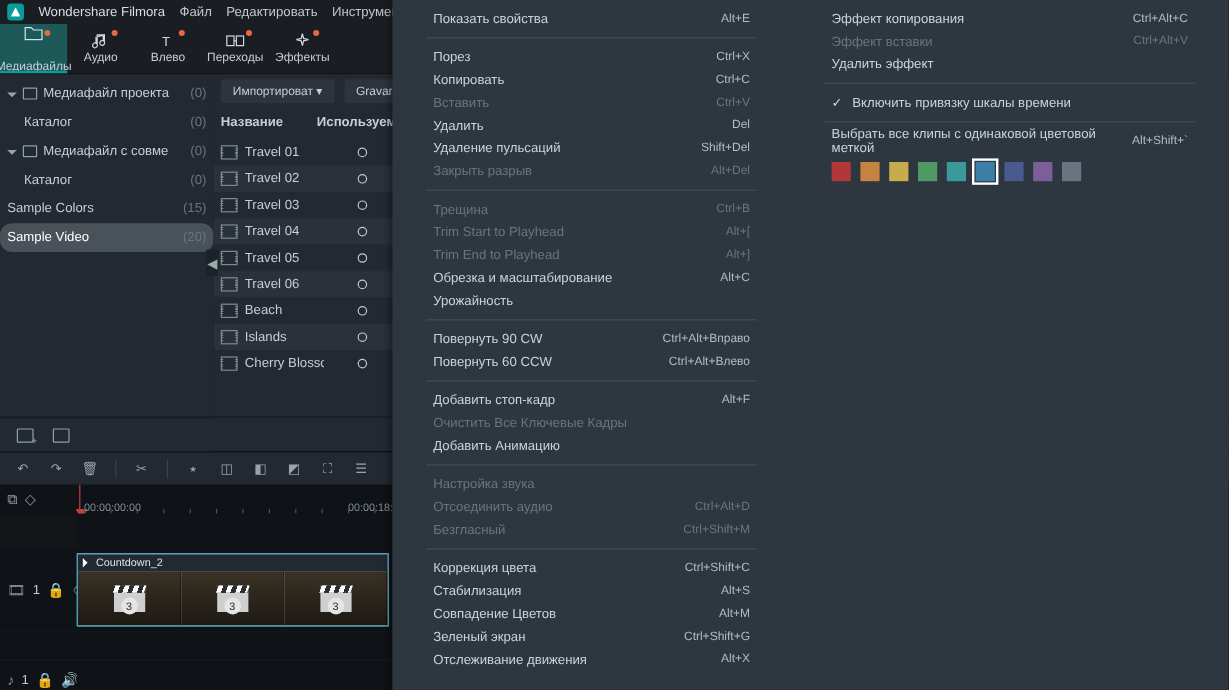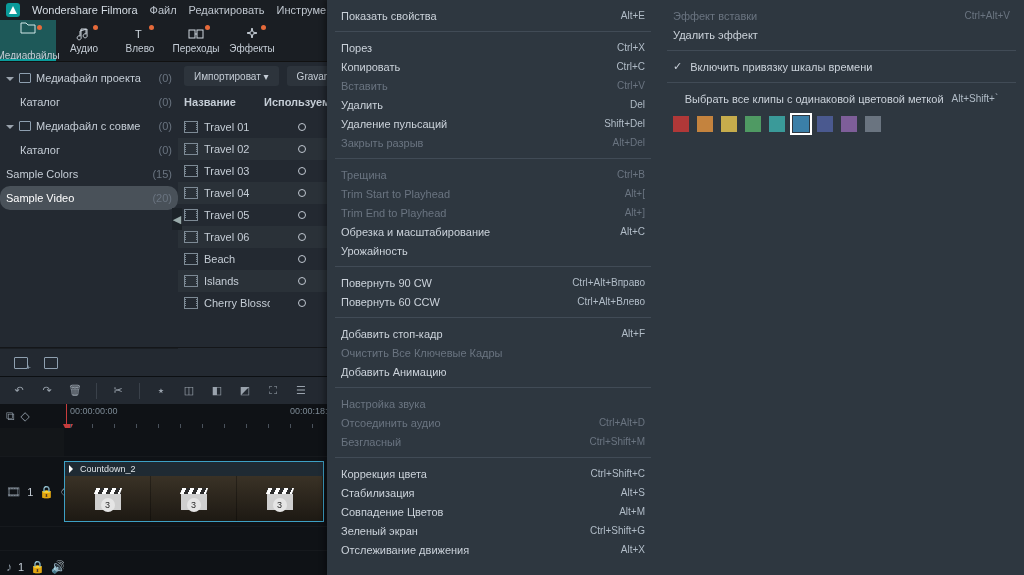--- a/index.html
+++ b/index.html
@@ -77,42 +77,42 @@
   .tl-toolbar{ height:28px; background:var(--bg-panel); display:flex; align-items:center; gap:14px; padding:0 12px; border-top:1px solid #0c0f12;}
   .tl-toolbar .ico{ width:14px;height:14px; color:#9aa3ad; display:flex;align-items:center;justify-content:center;}
   .sep{ width:1px; height:16px; background:#3a414a;}
 
   
   .timeline{ background:var(--bg-darker); height:242px; display:flex; flex-direction:column;}
   .tl-head{ display:flex; height:24px;}
   .track-ctrl{ width:64px; background:var(--bg-darker); display:flex; align-items:center; gap:6px; padding:0 6px;}
   .track-ctrl .ico{color:#8b96a1; font-size:12px;}
   .ruler{ flex:1; position:relative; background:var(--bg-darker); color:#7d8a95; font-size:9px;}
-  .ruler .tick{position:absolute; top:2px;}
+  .ruler .tick{position:absolute; top:14px;}
   .ruler .tickline{ position:absolute; bottom:0; height:4px; width:1px; background:#4a525c;}
   .playhead{ position:absolute; top:0; bottom:0; width:0; border-left:1px solid var(--playhead); left:2px;}
   .ph-head{ position:absolute; top:20px; left:-4px; width:10px;height:10px; background:var(--playhead); clip-path:polygon(0 0,100% 0,50% 100%);}
   .track{ display:flex; border-top:1px solid #16191d;}
   .track .track-ctrl{ height:100%;}
   .track-lane{ flex:1; position:relative; background:var(--bg-darker);}
   .track.tall{ height:70px;}
   .track.gap{ height:24px;}
   .spacer{ height:28px; background:#131619; display:flex;} .spacer .track-ctrl{background:#131619;}
   .clip{ position:absolute; left:0; top:4px; bottom:4px; width:260px; background:#cfd5cd; border:1px solid #3da0c5; display:flex; flex-direction:column;}
   .clip-title{ position:absolute; left:0;top:0;right:0; height:14px; background:#1f2a33; color:#dfe4e8; font-size:9px; padding:1px 4px; display:flex;align-items:center;gap:3px;}
   .clip-title::before{content:""; width:0;height:0;border:4px solid transparent;border-left-color:#fff;}
   .thumbs{ position:absolute; left:0; right:0; top:14px; bottom:0; display:flex;}
   .thumb{ flex:1; background:linear-gradient(#3a3226, #1d1913); display:flex;align-items:center;justify-content:center; position:relative; border-right:1px solid rgba(0,0,0,.3);}
   .clapper{ width:26px;height:22px; background:#cfcfcf; position:relative; border-top:6px solid #2d2d2d;}
   .clapper::before{content:""; position:absolute; top:-6px;left:0;right:0;height:6px;background:repeating-linear-gradient(90deg,#fff 0 4px,#2d2d2d 4px 8px); transform:skewX(-20deg)}
   .circle3{position:absolute;top:4px;left:6px;width:14px;height:14px;border-radius:50%;background:#e5e5e5;color:#2b2b2b;font:9px/14px Arial; text-align:center;}
 
   
   .contextmenu{ position:absolute; top:0; left:327px; width:697px; height:575px; background:var(--bg-menu); display:flex; color:#cbd2da; font-size:11px; box-shadow:-2px 0 6px rgba(0,0,0,.4); z-index:100;}
-  .cm-col{ width:332px; padding:6px 0;}
+  .cm-col{ width:332px; padding:6px 20px;}
   .cm-col.right{ width:365px;}
   .cm-item{ display:flex; align-items:center; height:19px; padding:0 14px;}
   .cm-item .sc{ margin-left:auto; color:#b1bcc7; font-size:10px;}
   .cm-item.dis{ color:var(--fg-dim);}
   .cm-item.dis .sc{color:var(--fg-dim);}
   .cm-sep{ height:1px; background:#414b56; margin:6px 8px;}
   .check::before{content:"✓"; margin-right:8px; color:#cbd2da;}
   .color-swatches{ display:flex; gap:8px; padding:8px 14px;}
   .color-swatches .sw{ width:16px;height:16px;}
   .sw.sel{ outline:2px solid #fff; outline-offset:1px;}
@@ -512,20 +512,24 @@
       <div class="cm-item">
         <span>Зеленый экран</span>
         <span class="sc">Ctrl+Shift+G</span>
       </div>
       <div class="cm-item">
         <span>Отслеживание движения</span>
         <span class="sc">Alt+X</span>
       </div>
     </div>
   <div class="cm-col right" id="cm-right">
+      <div class="cm-item">
+        <span>Эффект копирования</span>
+        <span class="sc">Ctrl+Alt+C</span>
+      </div>
       <div class="cm-item dis">
         <span>Эффект вставки</span>
         <span class="sc">Ctrl+Alt+V</span>
       </div>
       <div class="cm-item">
         <span>Удалить эффект</span>
       </div>
       <div class="cm-sep"></div>
       <div class="cm-item check">
         <span>Включить привязку шкалы времени</span>

